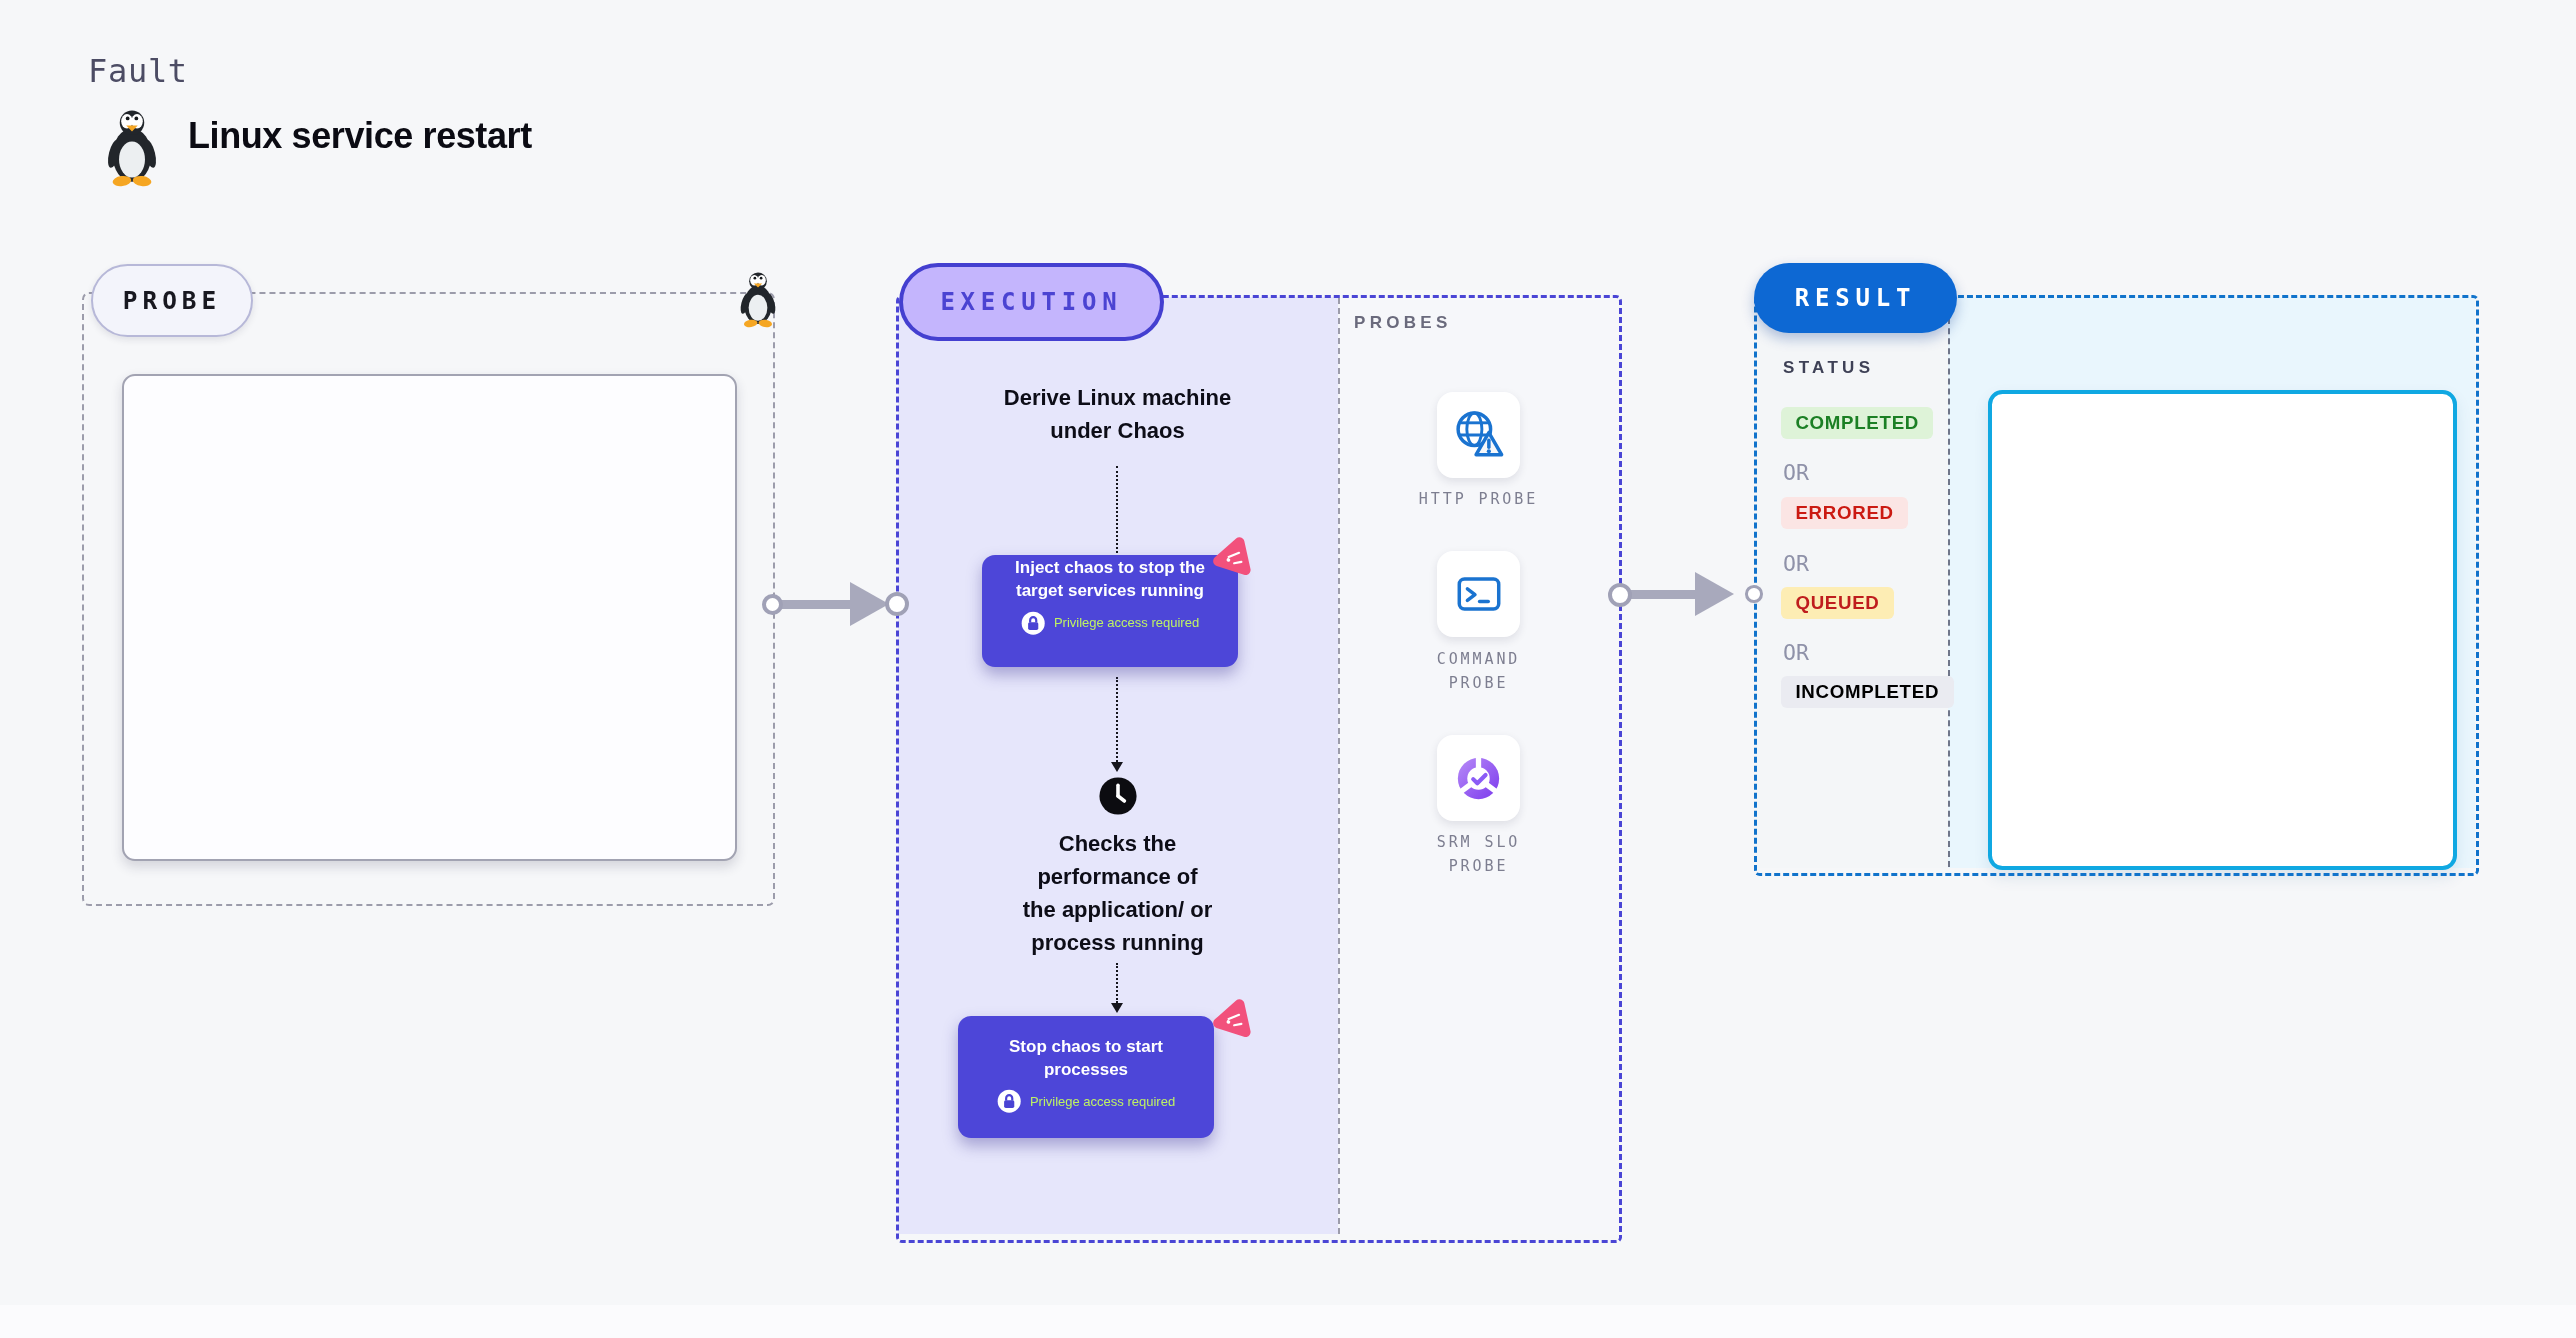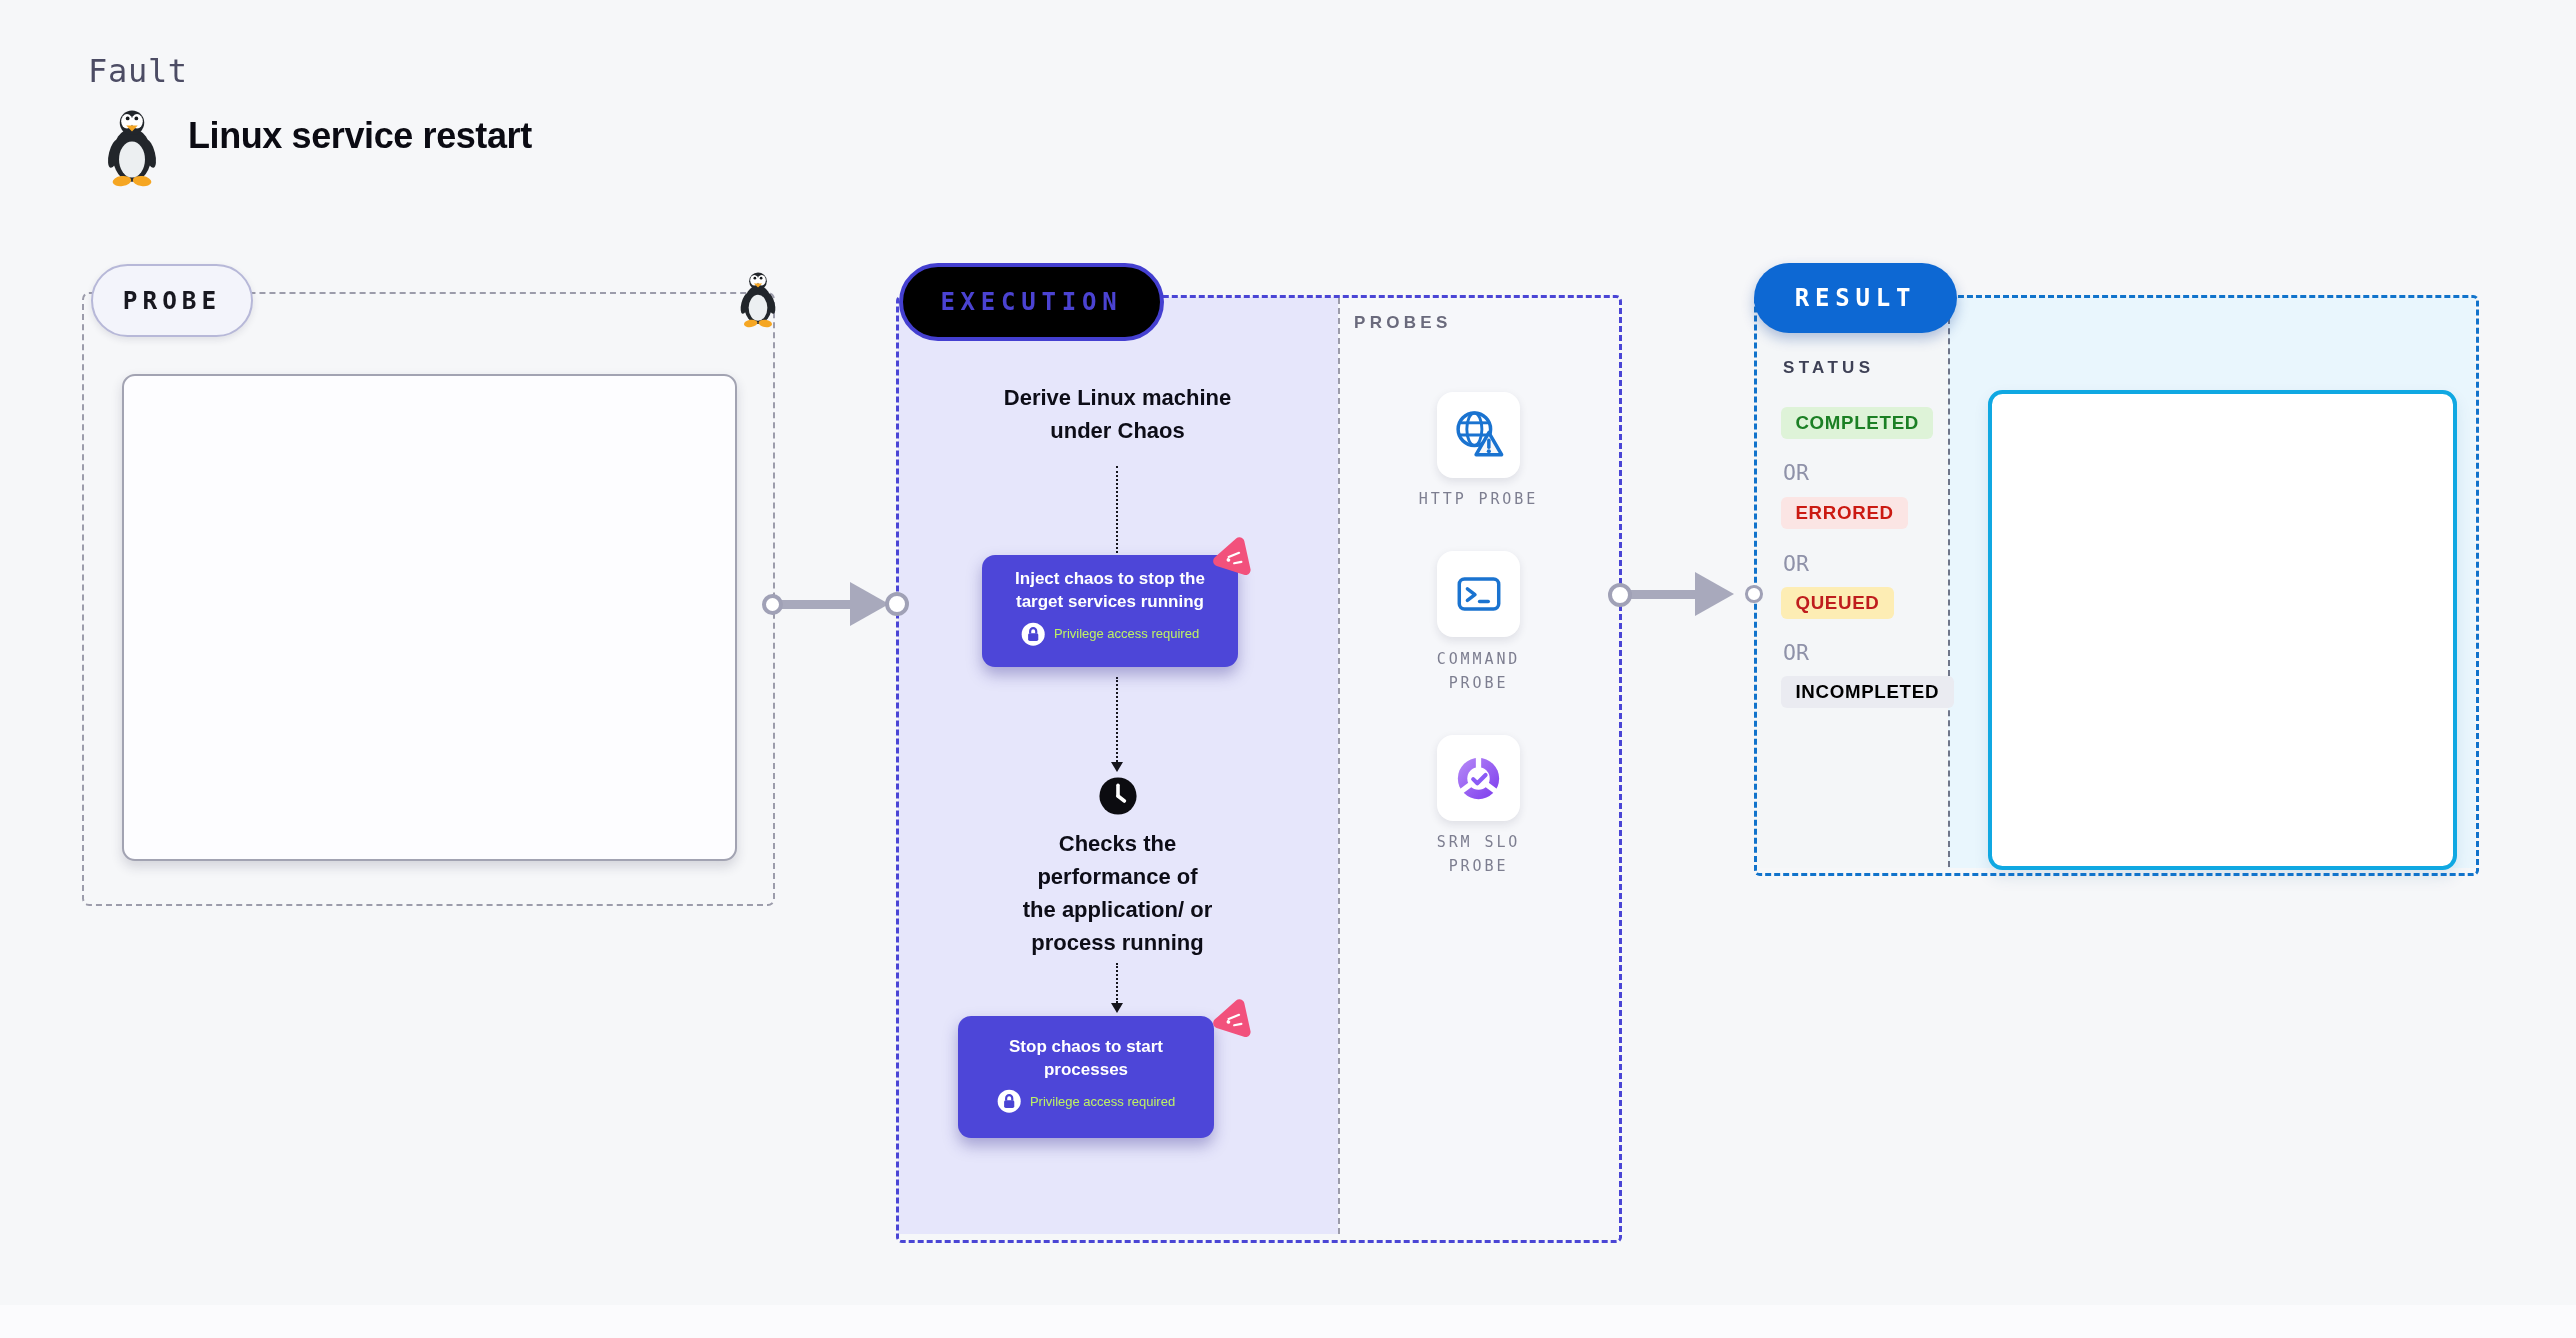--- a/index.html
+++ b/index.html
@@ -21,21 +21,21 @@
   .exec-divider{left:1338px;top:298px;height:936px;width:0;border-left:2.2px dashed #9c9cab;z-index:2;}
   .result-border{left:1754px;top:295px;width:719px;height:575px;border:3.6px dashed #1173cb;border-radius:5.8px;z-index:3;}
   .result-fill-left{left:1756px;top:297px;width:192px;height:571px;background:#f4f6f8;z-index:1;}
   .result-fill-right{left:1948px;top:297px;width:527px;height:571px;background:#e9f6fd;z-index:1;}
   .result-divider{left:1948px;top:298px;height:569px;width:0;border-left:2.2px dashed #6f7589;z-index:2;}
 
   
   .pill{display:flex;align-items:center;justify-content:center;border-radius:50px;z-index:6;font-weight:700;}
   .pill-tune{left:91px;top:264px;width:158px;height:69px;background:#f3f4fb;border:2.9px solid #b7b8d8;
     font-size:24.4px;color:#181820;letter-spacing:5px;box-shadow:0 2.9px 7.2px rgba(30,30,60,.10);}
-  .pill-exec{left:899px;top:263px;width:257px;height:70px;background:#000000;border:4.3px solid #443fd0;
+  .pill-exec{left:899px;top:263px;width:257px;height:70px;background:#c4b5fd;border:4.3px solid #443fd0;
     font-size:24px;color:#4b43d2;letter-spacing:5.8px;}
   .pill-result{left:1754px;top:263px;width:203px;height:70px;background:#0d68d3;color:#fff;
     font-size:24px;letter-spacing:5.8px;box-shadow:0 5.8px 13px rgba(10,60,150,.30);}
 
   .tux-small{left:732px;top:269px;width:52px;height:59px;z-index:7;}
 
   
   .ui-card{left:122px;top:374px;width:611px;height:483px;background:#fdfdff;border:2.2px solid #a2a3b2;
     border-radius:13px;box-shadow:0 5.8px 11.5px rgba(40,40,70,.16);z-index:2;}
   .ui-header{left:139px;top:391px;width:576px;height:68px;background:#d9d9e4;border-radius:4.3px;
@@ -163,21 +163,21 @@
   <div class="abs pill pill-exec mono">EXECUTION</div>
 
   <div class="abs flow-text" style="left:938px;top:381px;">
     <div>Derive Linux machine</div>
     <div>under Chaos</div>
   </div>
   <div class="abs dot-line" style="left:1116px;top:466px;height:95px;"></div>
   <div class="abs dot-head" style="left:1111px;top:561px;"></div>
 
   <div class="abs chaos-card" style="left:982px;top:555px;height:112px;">
-    <div class="chaos-card-title" style="padding-top:12px;">Inject chaos to stop the target services running</div>
+    <div class="chaos-card-title" style="padding-top:1px;">Inject chaos to stop the target services running</div>
     <div class="priv-row">
       <svg width="24.4" height="24.4" viewBox="0 0 36 36">
         <circle cx="18" cy="18" r="17" fill="#fff"></circle>
         <path d="M13.5 17 v-3.5 a4.5 4.5 0 0 1 9 0 v3.5" stroke="#4a43d4" stroke-width="3.2" fill="none"></path>
         <rect x="10.5" y="16.5" width="15" height="11.5" rx="2.5" fill="#4a43d4"></rect>
       </svg>
       <span class="priv-text">Privilege access required</span>
     </div>
   </div>
   <svg class="abs pink-badge" style="left:1212px;top:533px;" viewBox="0 0 64 64">

